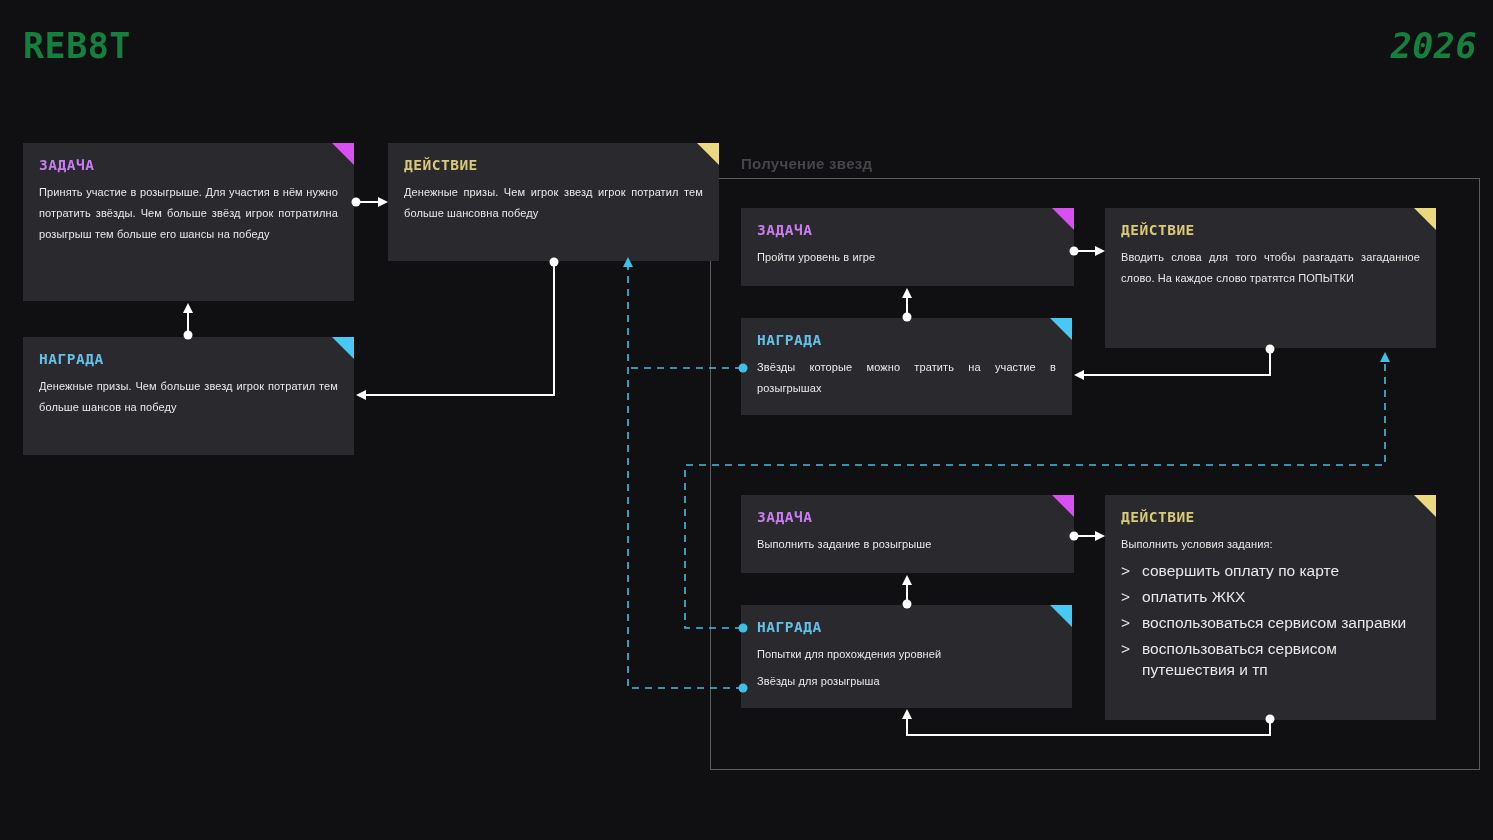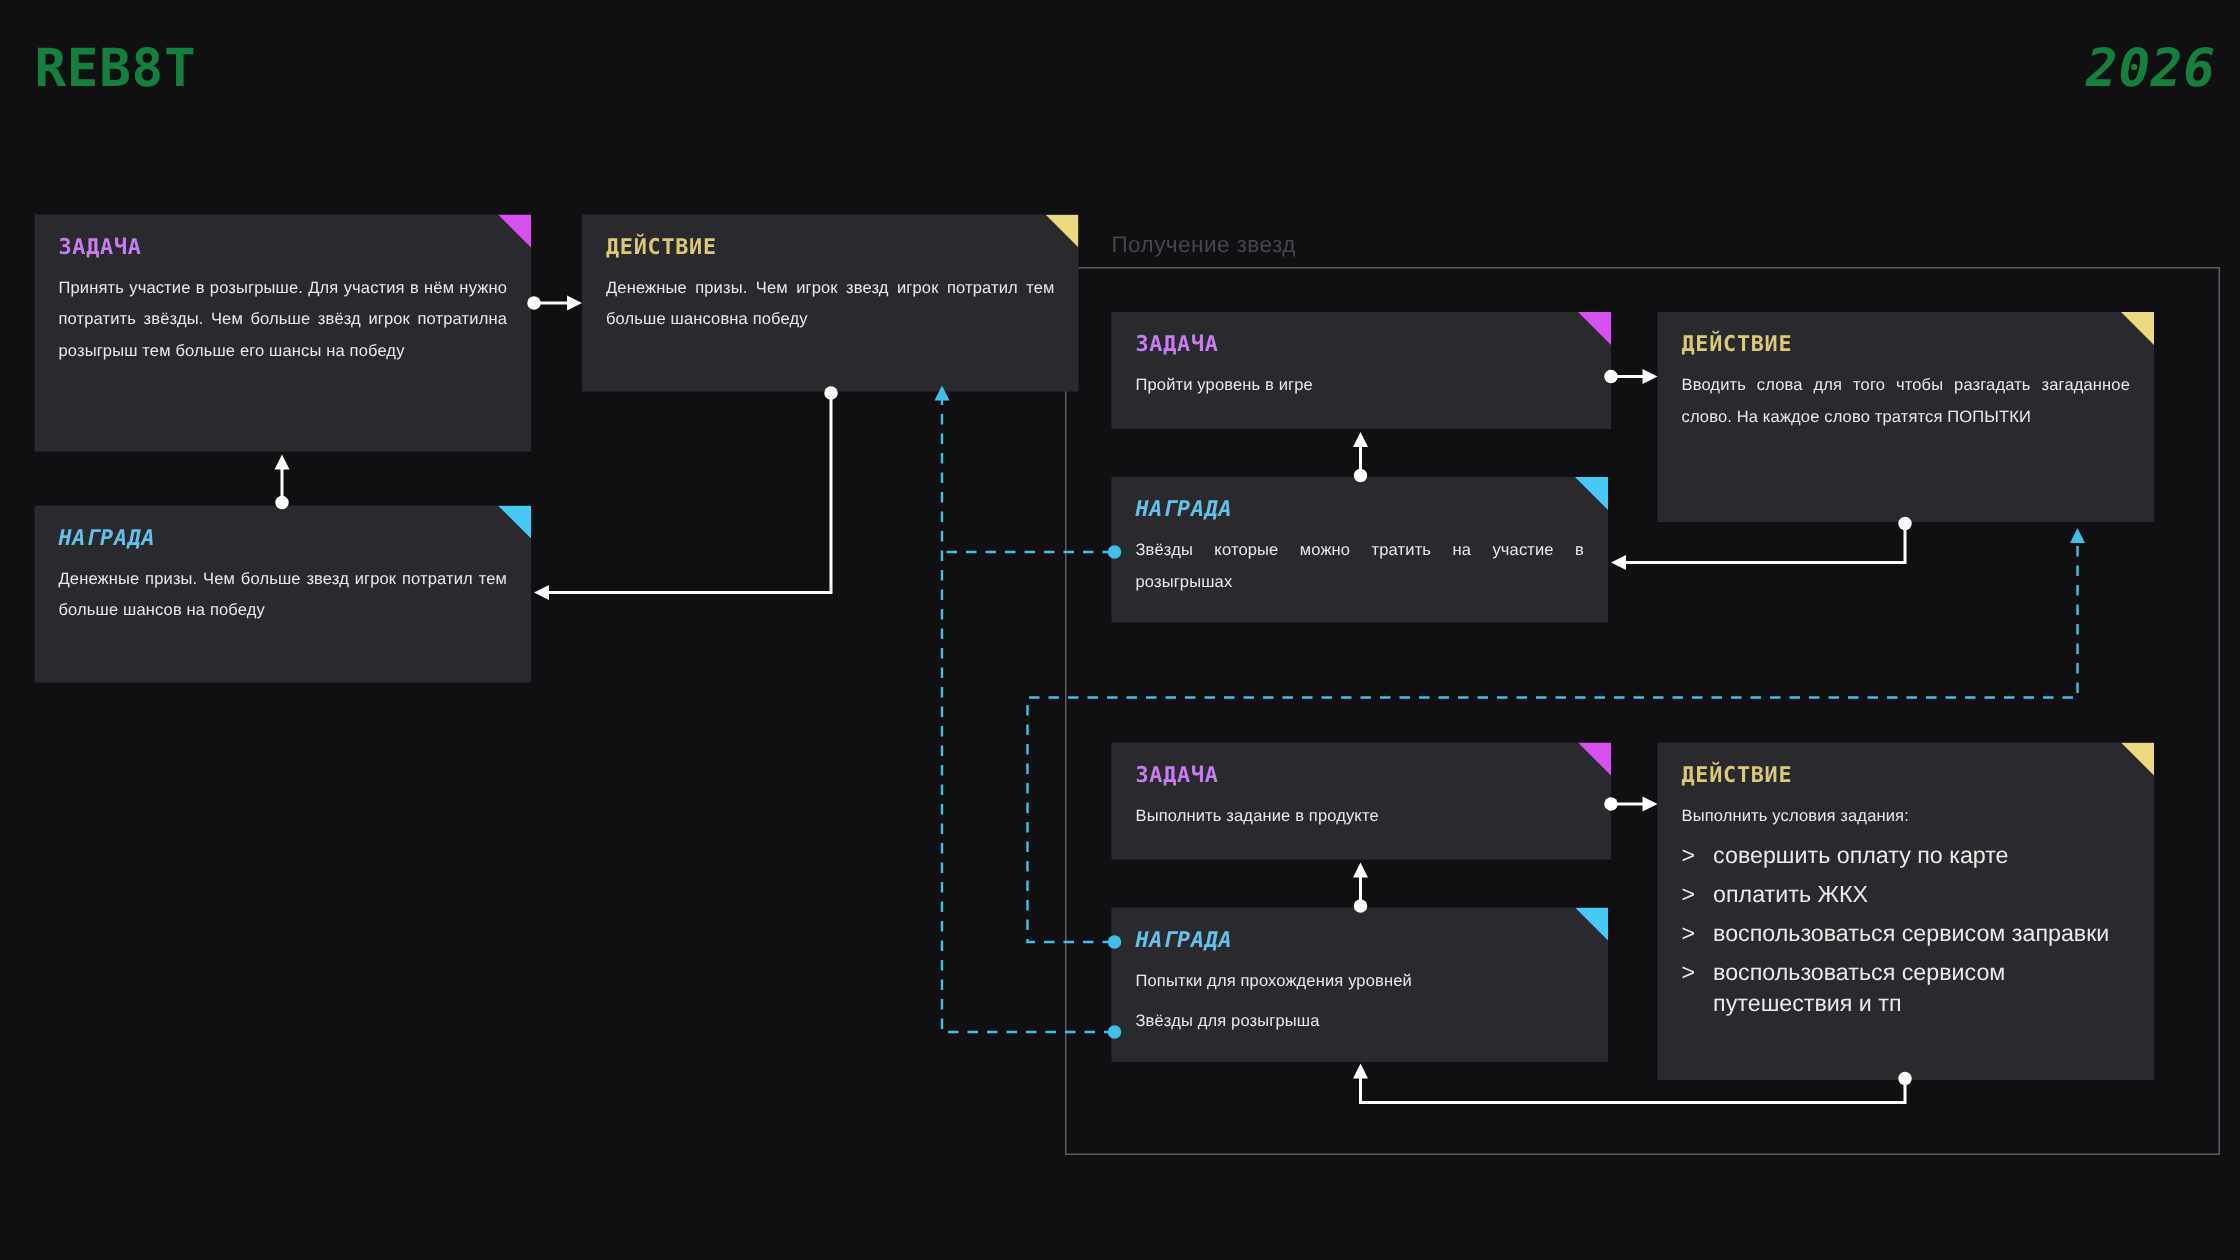--- a/index.html
+++ b/index.html
@@ -18,21 +18,21 @@
   }
   .brand { left:23px; }
   .year  { right:16px;font-style:italic; }
 
   .group-frame {
     position:absolute; left:710px; top:178px; width:770px; height:592px;
     border:1px solid #5d5d61;
   }
   .group-title {
     position:absolute; left:741px; top:155px;
-    font-size:15px; color:#46464a; letter-spacing:0.3px;
+    font-size:15px; color:#46464a; letter-spacing:0.3px;font-weight:bold;
   }
 
   .card {
     position:absolute;
     background:var(--card-background,#2a2a2e);
     padding:14px 16px 0 16px;
   }
   .fold {
     position:absolute; top:0; right:0; width:22px; height:22px;
     clip-path:polygon(0 0, 100% 0, 100% 100%);
@@ -41,21 +41,21 @@
   .card.action .fold { background:var(--action-fold,#ecd87f); }
   .card.reward .fold { background:var(--reward-fold,#47c9f4); }
 
   .card-label {
     font-family:"DejaVu Sans Mono", monospace;
     font-size:14.5px; font-weight:700; letter-spacing:0.5px;
     margin-bottom:9px;
   }
   .card.task   .card-label { color:var(--task-accent,#c77df0); }
   .card.action .card-label { color:var(--action-accent,#d9c979); }
-  .card.reward .card-label { color:var(--reward-accent,#64c0e8);font-style:italic; }
+  .card.reward .card-label { color:var(--reward-accent,#64c0e8); }
 
   .card-body {
     font-size:11px; line-height:21px; color:#e9e9e9; letter-spacing:0.1px;
   }
   .justify { text-align:justify; }
 
   .line + .line { margin-top:6px; }
 
   .item { display:flex; gap:12px; margin-top:5px; line-height:21px; font-size:15.5px; }
   .item .gt { flex:0 0 auto; }
@@ -111,21 +111,21 @@
 
 <div class="card reward" style="left:741px;top:318px;width:331px;height:97px">
   <div class="fold"></div>
   <div class="card-label">НАГРАДА</div>
   <div class="card-body justify">Звёзды которые можно тратить на участие в розыгрышах</div>
 </div>
 
 <div class="card task" style="left:741px;top:495px;width:333px;height:78px">
   <div class="fold"></div>
   <div class="card-label">ЗАДАЧА</div>
-  <div class="card-body">Выполнить задание в продукте</div>
+  <div class="card-body">Выполнить задание в розыгрыше</div>
 </div>
 
 <div class="card action" style="left:1105px;top:495px;width:331px;height:225px">
   <div class="fold"></div>
   <div class="card-label">ДЕЙСТВИЕ</div>
   <div class="card-body">Выполнить условия задания:</div>
   <div class="item">
     <span class="gt">&gt;</span>
     <span>совершить оплату по карте</span>
   </div>

